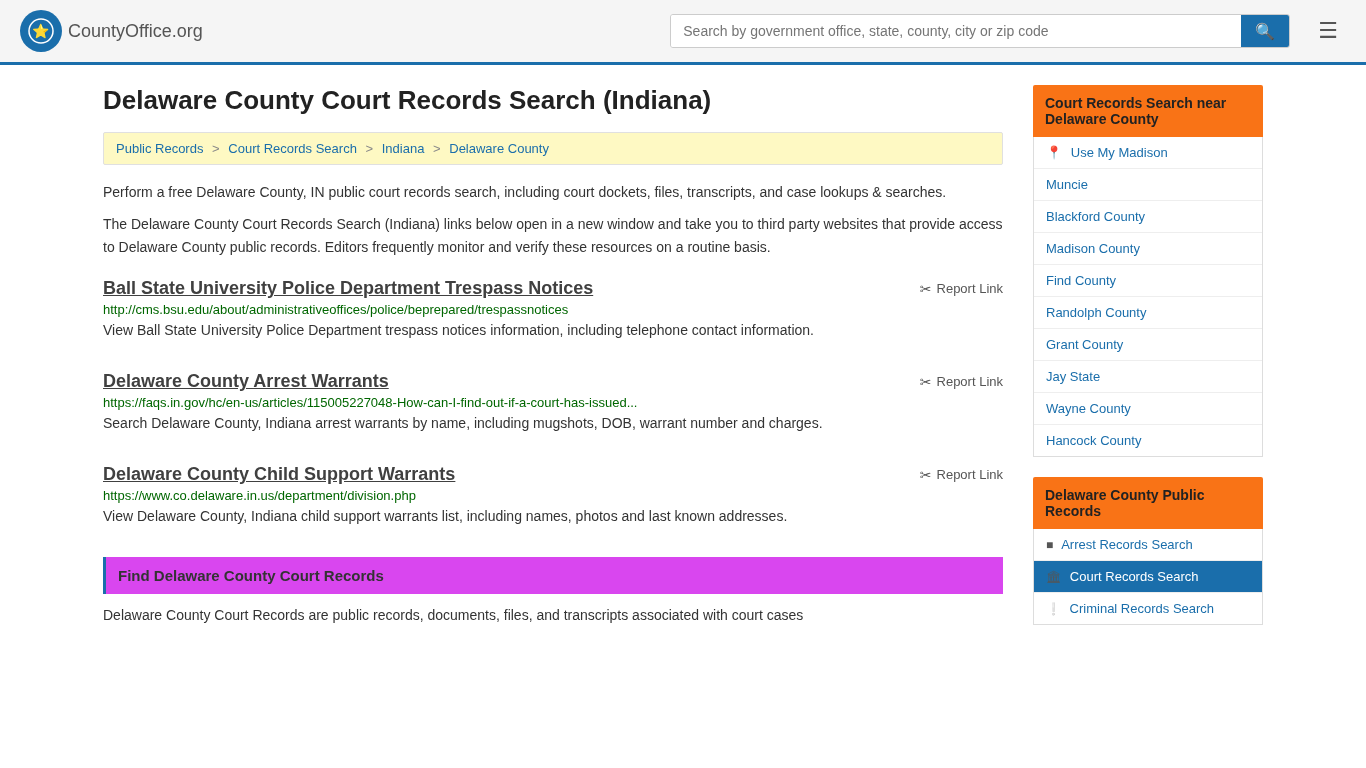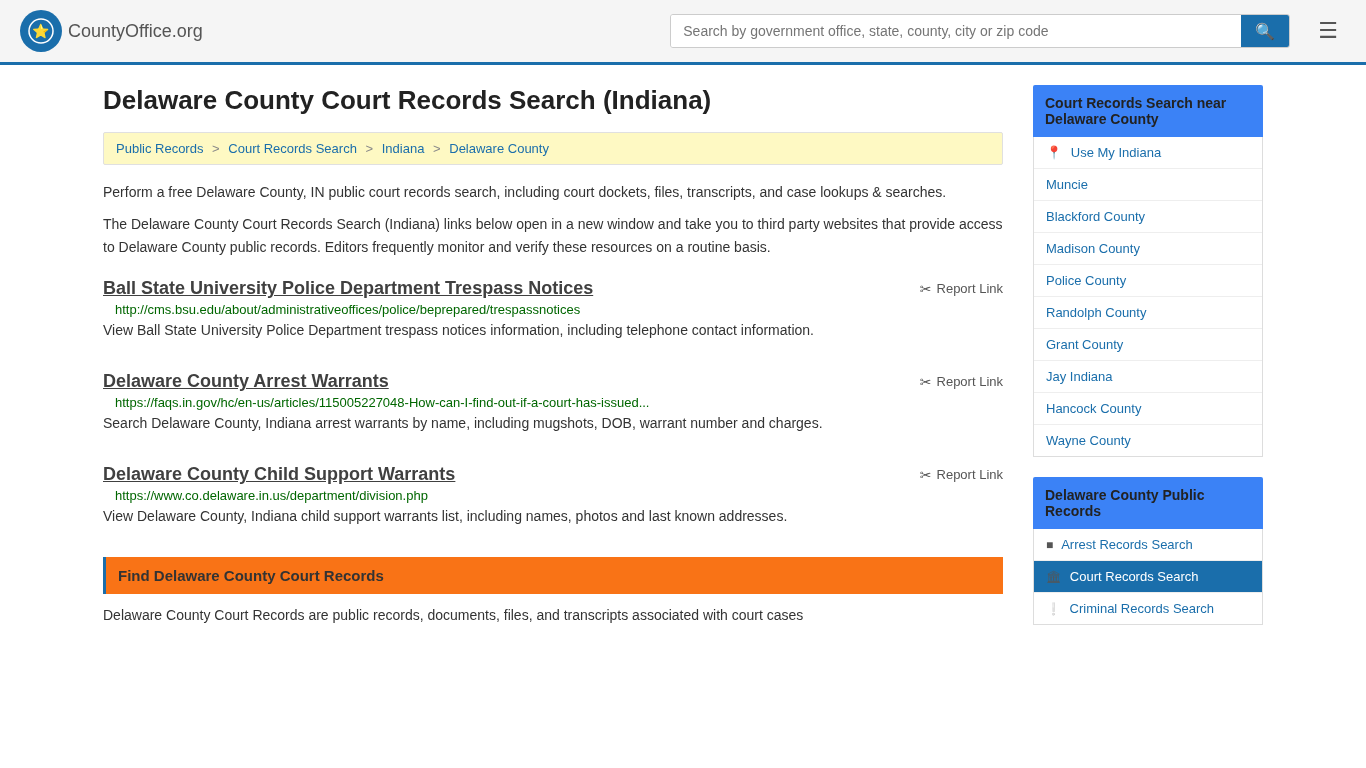--- a/index.html
+++ b/index.html
@@ -135,46 +135,46 @@
       color: #555;
       font-size: 13px;
       white-space: nowrap;
     }
     .report-link-icon {
       font-size: 14px;
     }
     .record-url {
       color: #006600;
       font-size: 13px;
-      margin: 3px 12px;
+      margin: 3px 0;
       word-break: break-all;
     }
     .record-desc {
       font-size: 14px;
       color: #333;
       line-height: 1.5;
     }
 
     
     .section-heading {
-      background: #f97316;
+      background: #d946ef;
       padding: 10px 12px;
       font-size: 15px;
       font-weight: bold;
       color: #333;
       margin: 20px 0 10px 0;
       border-left: 3px solid #1a6eab;
     }
 
     
     .sidebar-box {
       margin-bottom: 20px;
     }
     .sidebar-heading {
-      background: #3b82f6;
+      background: #f97316;
       padding: 10px 12px;
       font-size: 14px;
       font-weight: bold;
       color: #222;
       border-radius: 2px 2px 0 0;
     }
     .sidebar-list {
       border: 1px solid #ddd;
       border-top: none;
     }
@@ -292,48 +292,48 @@
   </main>
 
   <aside class="sidebar">
 
     <div class="sidebar-box">
       <div class="sidebar-heading">Court Records Search near Delaware County</div>
       <div class="sidebar-list">
 
         <div class="sidebar-list-item">
           <span class="loc-icon">📍</span>
-          <a href="#">Use My Indiana</a>
+          <a href="#">Use My Madison</a>
         </div>
         <div class="sidebar-list-item">
           <a href="#">Muncie</a>
         </div>
         <div class="sidebar-list-item">
           <a href="#">Blackford County</a>
         </div>
         <div class="sidebar-list-item">
           <a href="#">Madison County</a>
         </div>
         <div class="sidebar-list-item">
-          <a href="#">Police County</a>
+          <a href="#">Find County</a>
         </div>
         <div class="sidebar-list-item">
           <a href="#">Randolph County</a>
         </div>
         <div class="sidebar-list-item">
           <a href="#">Grant County</a>
         </div>
         <div class="sidebar-list-item">
-          <a href="#">Jay Indiana</a>
+          <a href="#">Jay State</a>
+        </div>
+        <div class="sidebar-list-item">
+          <a href="#">Wayne County</a>
         </div>
         <div class="sidebar-list-item">
           <a href="#">Hancock County</a>
-        </div>
-        <div class="sidebar-list-item">
-          <a href="#">Wayne County</a>
         </div>
 
       </div>
     </div>
 
     <div class="sidebar-box">
       <div class="sidebar-heading">Delaware County Public Records</div>
       <div class="sidebar-list">
 
         <div class="sidebar-list-item">

